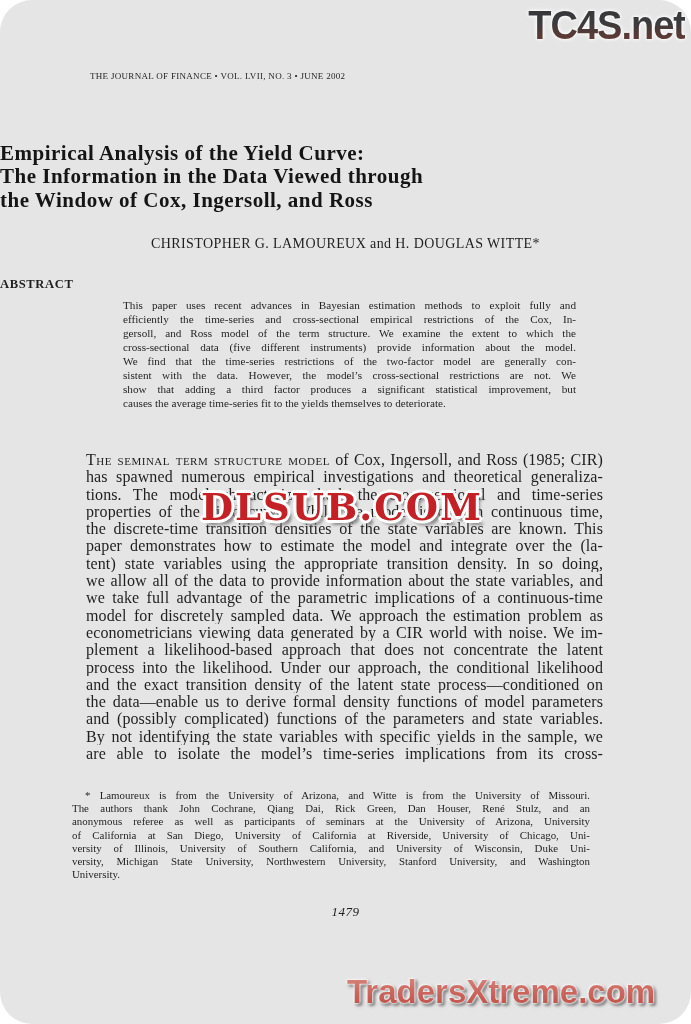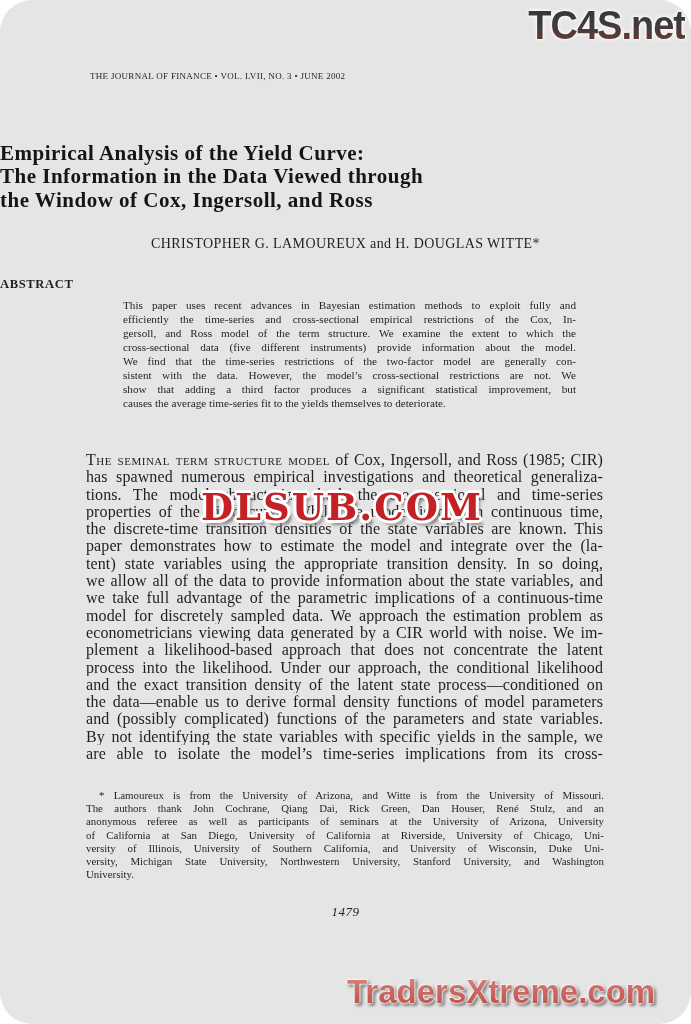--- a/index.html
+++ b/index.html
@@ -48,21 +48,21 @@
   .authors {
     position:absolute; left:0; right:0; top:236px; text-align:center;
     font-size:14px; letter-spacing:0.4px;
   }
   .abs-head {
     position:absolute; left:0; right:0; top:277px; text-align:left;
     font-size:12.6px; font-weight:bold; letter-spacing:0.6px;
   }
   .abstract { position:absolute; left:123px; top:299px; width:453px; font-size:11.2px; --lh:13.95px; }
   .body     { position:absolute; left:86px;  top:451px; width:517px; font-size:16px; --lh:17.3px; letter-spacing:0.1px; }
-  .footnote { position:absolute; left:86px;  top:789px; width:518px; font-size:10.9px; --lh:13.2px; }
+  .footnote { position:absolute; left:72px;  top:789px; width:518px; font-size:10.9px; --lh:13.2px; }
   .pageno   { position:absolute; left:0; right:0; top:904px; text-align:center; font-size:13px; letter-spacing:0.5px;font-style:italic; }
   .body-rest { display:block; }
   
   .jl { height:var(--lh); line-height:var(--lh); text-align:justify; overflow:hidden; }
   .jl::after { content:""; display:inline-block; width:100%; height:0; vertical-align:top; }
   .abstract .jl:last-child, .footnote .jl:last-child { text-align:left; }
   .abstract .jl:last-child::after, .footnote .jl:last-child::after { content:none; }
   .footnote .jl:first-child { text-indent:13px; }
   .sc { font-variant:small-caps; letter-spacing:0.5px; }
 </style>

